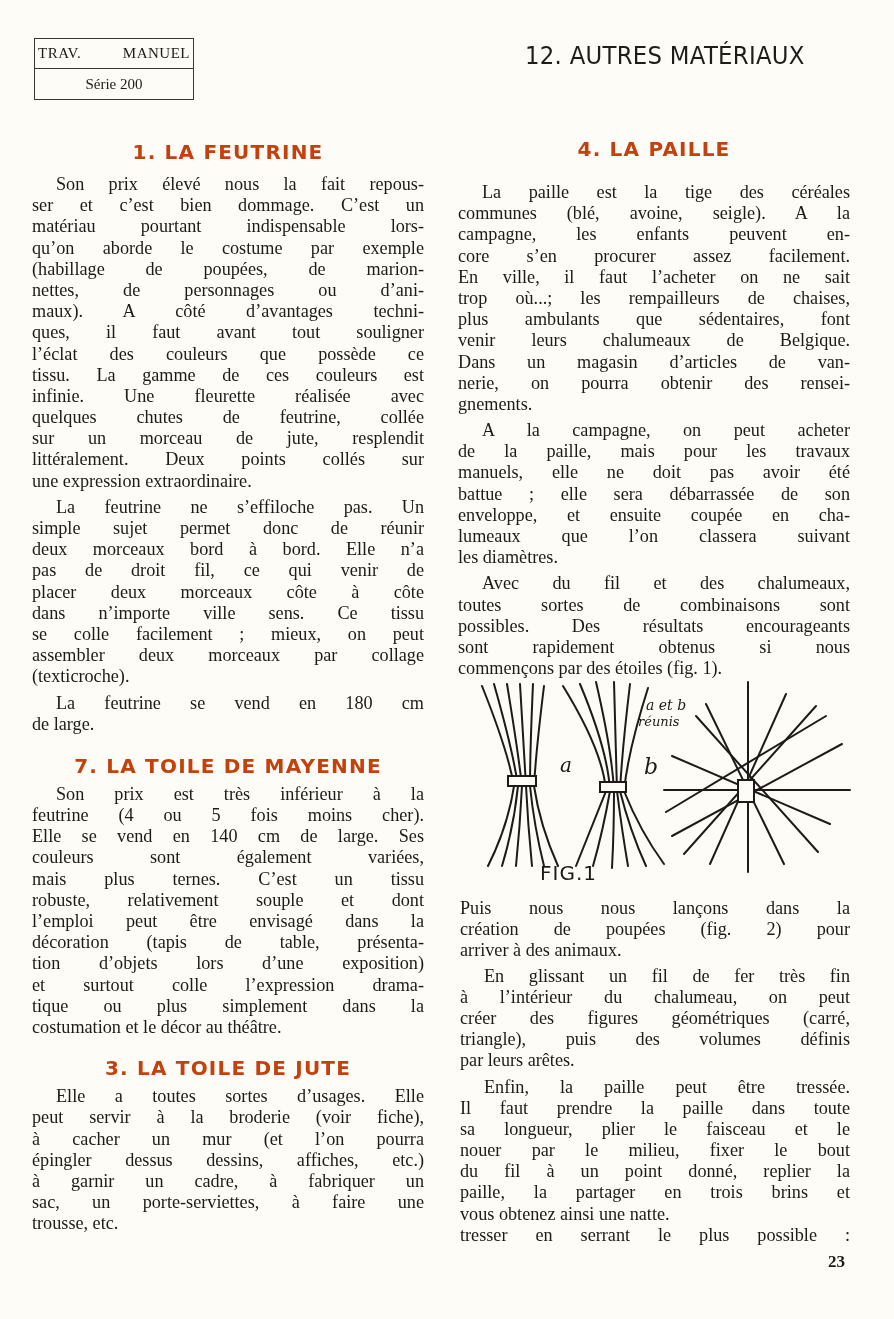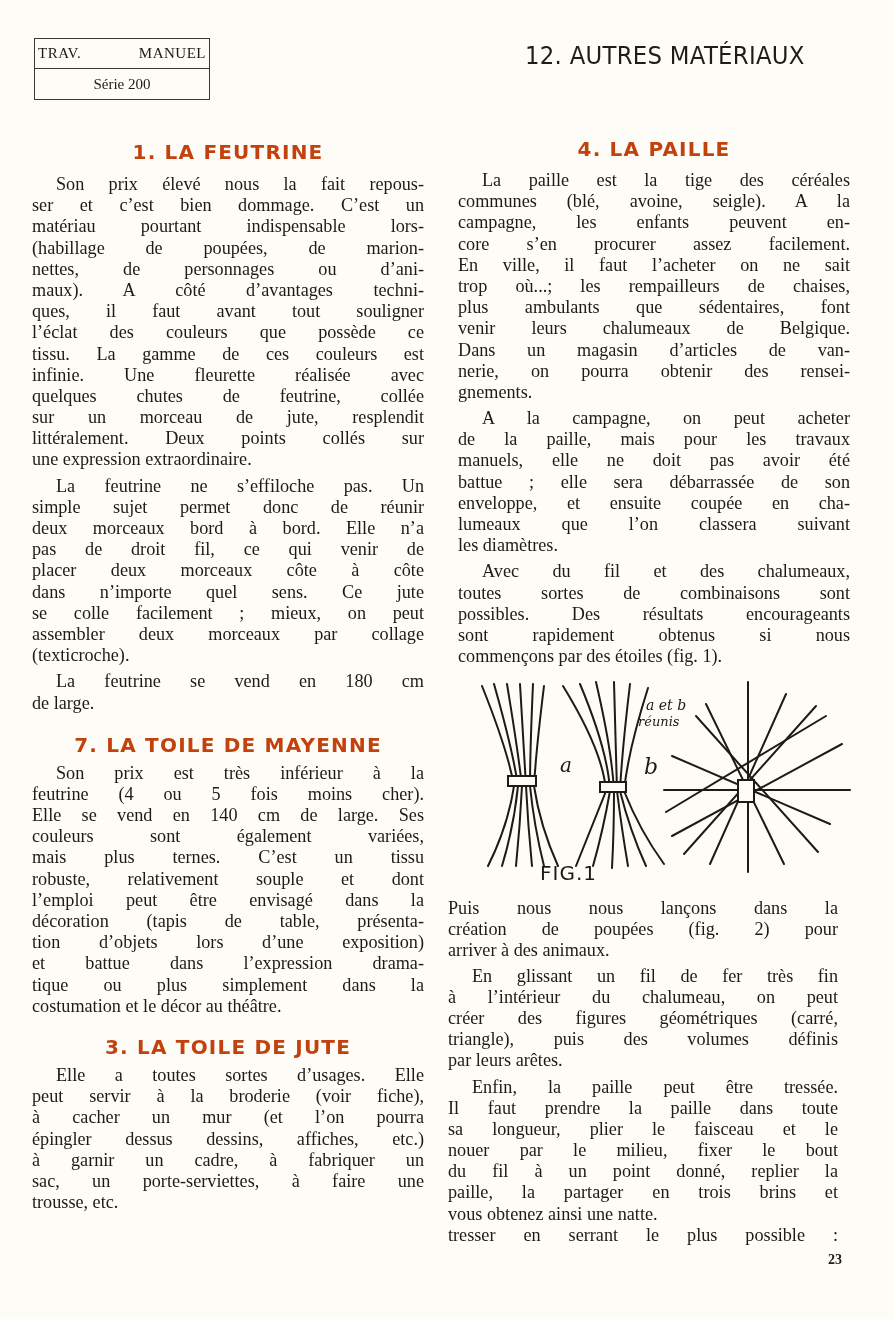--- a/index.html
+++ b/index.html
@@ -6,21 +6,21 @@
   body {
     width: 894px; height: 1319px;
     background: #fdfcf7;
     position: relative;
     overflow: hidden;
     color: #1d1a17;
     font-family: "Liberation Serif", "DejaVu Serif", serif;
   }
   .series-box {
     position: absolute; left: 34px; top: 38px;
-    width: 176px; height: 62px;
+    width: 160px; height: 62px;
     border: 1.5px solid #3a3632;
     box-sizing: border-box;
   }
   .series-box .top {
     height: 30px; border-bottom: 1.5px solid #3a3632;
     font-size: 15px; letter-spacing: 0.5px;
     display: flex; align-items: center; justify-content: space-between;
     padding: 0 3px; box-sizing: border-box;
   }
   .series-box .bottom {
@@ -51,21 +51,21 @@
   }
   .line.last { text-align-last: left; }
   .line.indent { padding-left: 24px; }
   .fig {
     position: absolute; left: 478px; top: 676px;
     width: 380px; height: 210px;
   }
   .page-number {
     position: absolute; left: 828px; top: 1252px;
     font-family: "Liberation Serif", serif; font-weight: bold;
-    font-size: 14px;
+    font-size: 17px;
   }
 </style>
 </head>
 <body>
 
 <div class="series-box">
   <div class="top">
     <span>TRAV.</span>
     <span>MANUEL</span>
   </div>
@@ -73,39 +73,40 @@
 </div>
 <div class="chapter-title">12. AUTRES MATÉRIAUX</div>
 
 <div class="col col-left">
   <section>
     <h2 class="section" style="margin-bottom:10px;">1. LA FEUTRINE</h2>
     <div class="para">
         <span class="line indent">Son prix élevé nous la fait repous-</span>
         <span class="line">ser et c’est bien dommage. C’est un</span>
         <span class="line">matériau pourtant indispensable lors-</span>
+        <span class="line">qu’on aborde le costume par exemple</span>
         <span class="line">(habillage de poupées, de marion-</span>
         <span class="line">nettes, de personnages ou d’ani-</span>
         <span class="line">maux). A côté d’avantages techni-</span>
         <span class="line">ques, il faut avant tout souligner</span>
         <span class="line">l’éclat des couleurs que possède ce</span>
         <span class="line">tissu. La gamme de ces couleurs est</span>
         <span class="line">infinie. Une fleurette réalisée avec</span>
         <span class="line">quelques chutes de feutrine, collée</span>
         <span class="line">sur un morceau de jute, resplendit</span>
         <span class="line">littéralement. Deux points collés sur</span>
         <span class="line last">une expression extraordinaire.</span>
       </div>
     <div class="para" style="margin-top:5px;">
         <span class="line indent">La feutrine ne s’effiloche pas. Un</span>
         <span class="line">simple sujet permet donc de réunir</span>
         <span class="line">deux morceaux bord à bord. Elle n’a</span>
         <span class="line">pas de droit fil, ce qui venir de</span>
         <span class="line">placer deux morceaux côte à côte</span>
-        <span class="line">dans n’importe quel sens. Ce jute</span>
+        <span class="line">dans n’importe ville sens. Ce tissu</span>
         <span class="line">se colle facilement ; mieux, on peut</span>
         <span class="line">assembler deux morceaux par collage</span>
         <span class="line last">(texticroche).</span>
       </div>
     <div class="para" style="margin-top:5px;">
         <span class="line indent">La feutrine se vend en 180 cm</span>
         <span class="line last">de large.</span>
       </div>
   </section>
   <section style="margin-top:19px;">
@@ -113,42 +114,42 @@
     <div class="para">
         <span class="line indent">Son prix est très inférieur à la</span>
         <span class="line">feutrine (4 ou 5 fois moins cher).</span>
         <span class="line">Elle se vend en 140 cm de large. Ses</span>
         <span class="line">couleurs sont également variées,</span>
         <span class="line">mais plus ternes. C’est un tissu</span>
         <span class="line">robuste, relativement souple et dont</span>
         <span class="line">l’emploi peut être envisagé dans la</span>
         <span class="line">décoration (tapis de table, présenta-</span>
         <span class="line">tion d’objets lors d’une exposition)</span>
-        <span class="line">et battue dans l’expression drama-</span>
+        <span class="line">et surtout colle l’expression drama-</span>
         <span class="line">tique ou plus simplement dans la</span>
         <span class="line last">costumation et le décor au théâtre.</span>
       </div>
   </section>
   <section style="margin-top:18px;">
     <h2 class="section" style="margin-bottom:6px;">3. LA TOILE DE JUTE</h2>
     <div class="para">
         <span class="line indent">Elle a toutes sortes d’usages. Elle</span>
         <span class="line">peut servir à la broderie (voir fiche),</span>
         <span class="line">à cacher un mur (et l’on pourra</span>
         <span class="line">épingler dessus dessins, affiches, etc.)</span>
         <span class="line">à garnir un cadre, à fabriquer un</span>
         <span class="line">sac, un porte-serviettes, à faire une</span>
         <span class="line last">trousse, etc.</span>
       </div>
   </section>
 </div>
 
 <div class="col col-right">
   <section>
-    <h2 class="section" style="margin-bottom:9px;">4. LA PAILLE</h2>
+    <h2 class="section" style="margin-bottom:21px;">4. LA PAILLE</h2>
     <div class="para">
         <span class="line indent">La paille est la tige des céréales</span>
         <span class="line">communes (blé, avoine, seigle). A la</span>
         <span class="line">campagne, les enfants peuvent en-</span>
         <span class="line">core s’en procurer assez facilement.</span>
         <span class="line">En ville, il faut l’acheter on ne sait</span>
         <span class="line">trop où...; les rempailleurs de chaises,</span>
         <span class="line">plus ambulants que sédentaires, font</span>
         <span class="line">venir leurs chalumeaux de Belgique.</span>
         <span class="line">Dans un magasin d’articles de van-</span>
@@ -206,21 +207,21 @@
       <rect x="260" y="104" width="16" height="22" fill="#fdfcf7"></rect>
     </g>
     <text x="82" y="96" font-family="DejaVu Serif, serif" font-style="italic" font-size="20" fill="#1d1a17">a</text>
     <text x="166" y="98" font-family="DejaVu Serif, serif" font-style="italic" font-size="22" fill="#1d1a17">b</text>
     <text x="168" y="34" font-family="DejaVu Serif, serif" font-style="italic" font-size="14" fill="#1d1a17">a et b</text>
     <text x="160" y="50" font-family="DejaVu Serif, serif" font-style="italic" font-size="13" fill="#1d1a17">réunis</text>
     <text x="62" y="204" font-family="DejaVu Sans, sans-serif" font-size="20" letter-spacing="1" fill="#1d1a17">FIG.1</text>
   </svg>
 </div>
 
-<div class="col" style="left:448px; top:898px; width:390px;">
+<div class="col" style="left:460px; top:898px; width:390px;">
   <div class="para">
       <span class="line">Puis nous nous lançons dans la</span>
       <span class="line">création de poupées (fig. 2) pour</span>
       <span class="line last">arriver à des animaux.</span>
     </div>
   <div class="para" style="margin-top:4px;">
       <span class="line indent">En glissant un fil de fer très fin</span>
       <span class="line">à l’intérieur du chalumeau, on peut</span>
       <span class="line">créer des figures géométriques (carré,</span>
       <span class="line">triangle), puis des volumes définis</span>

